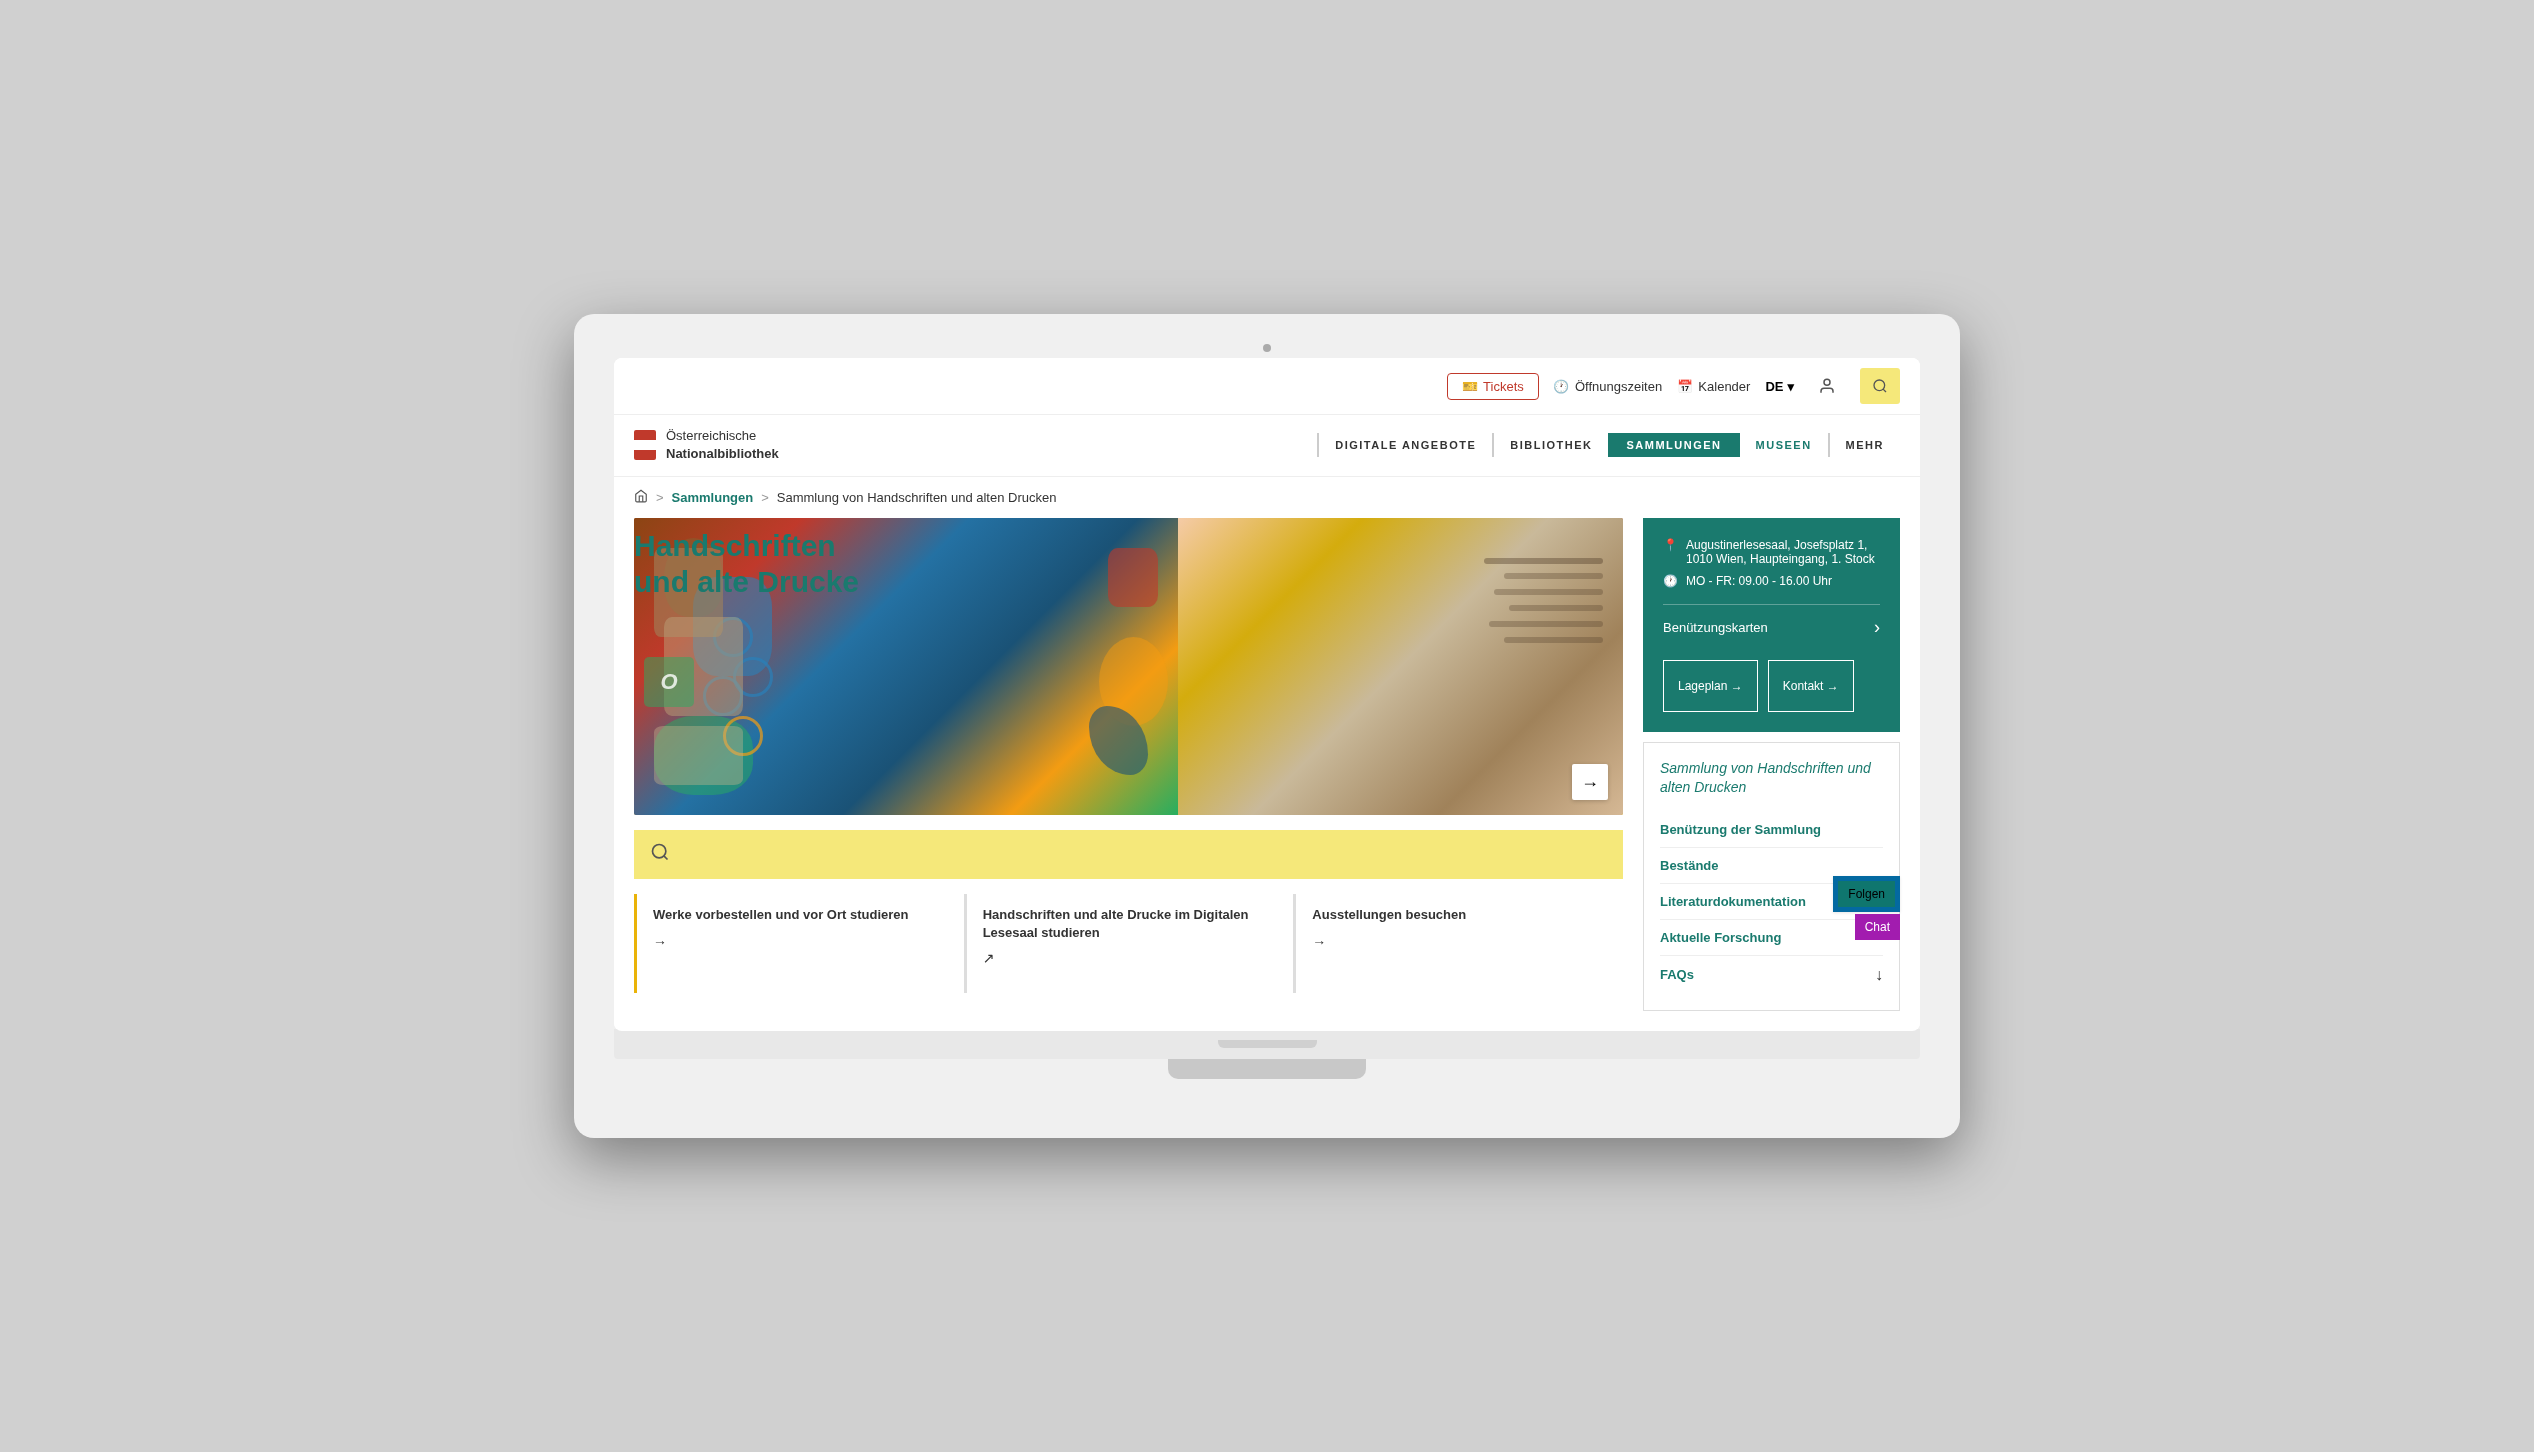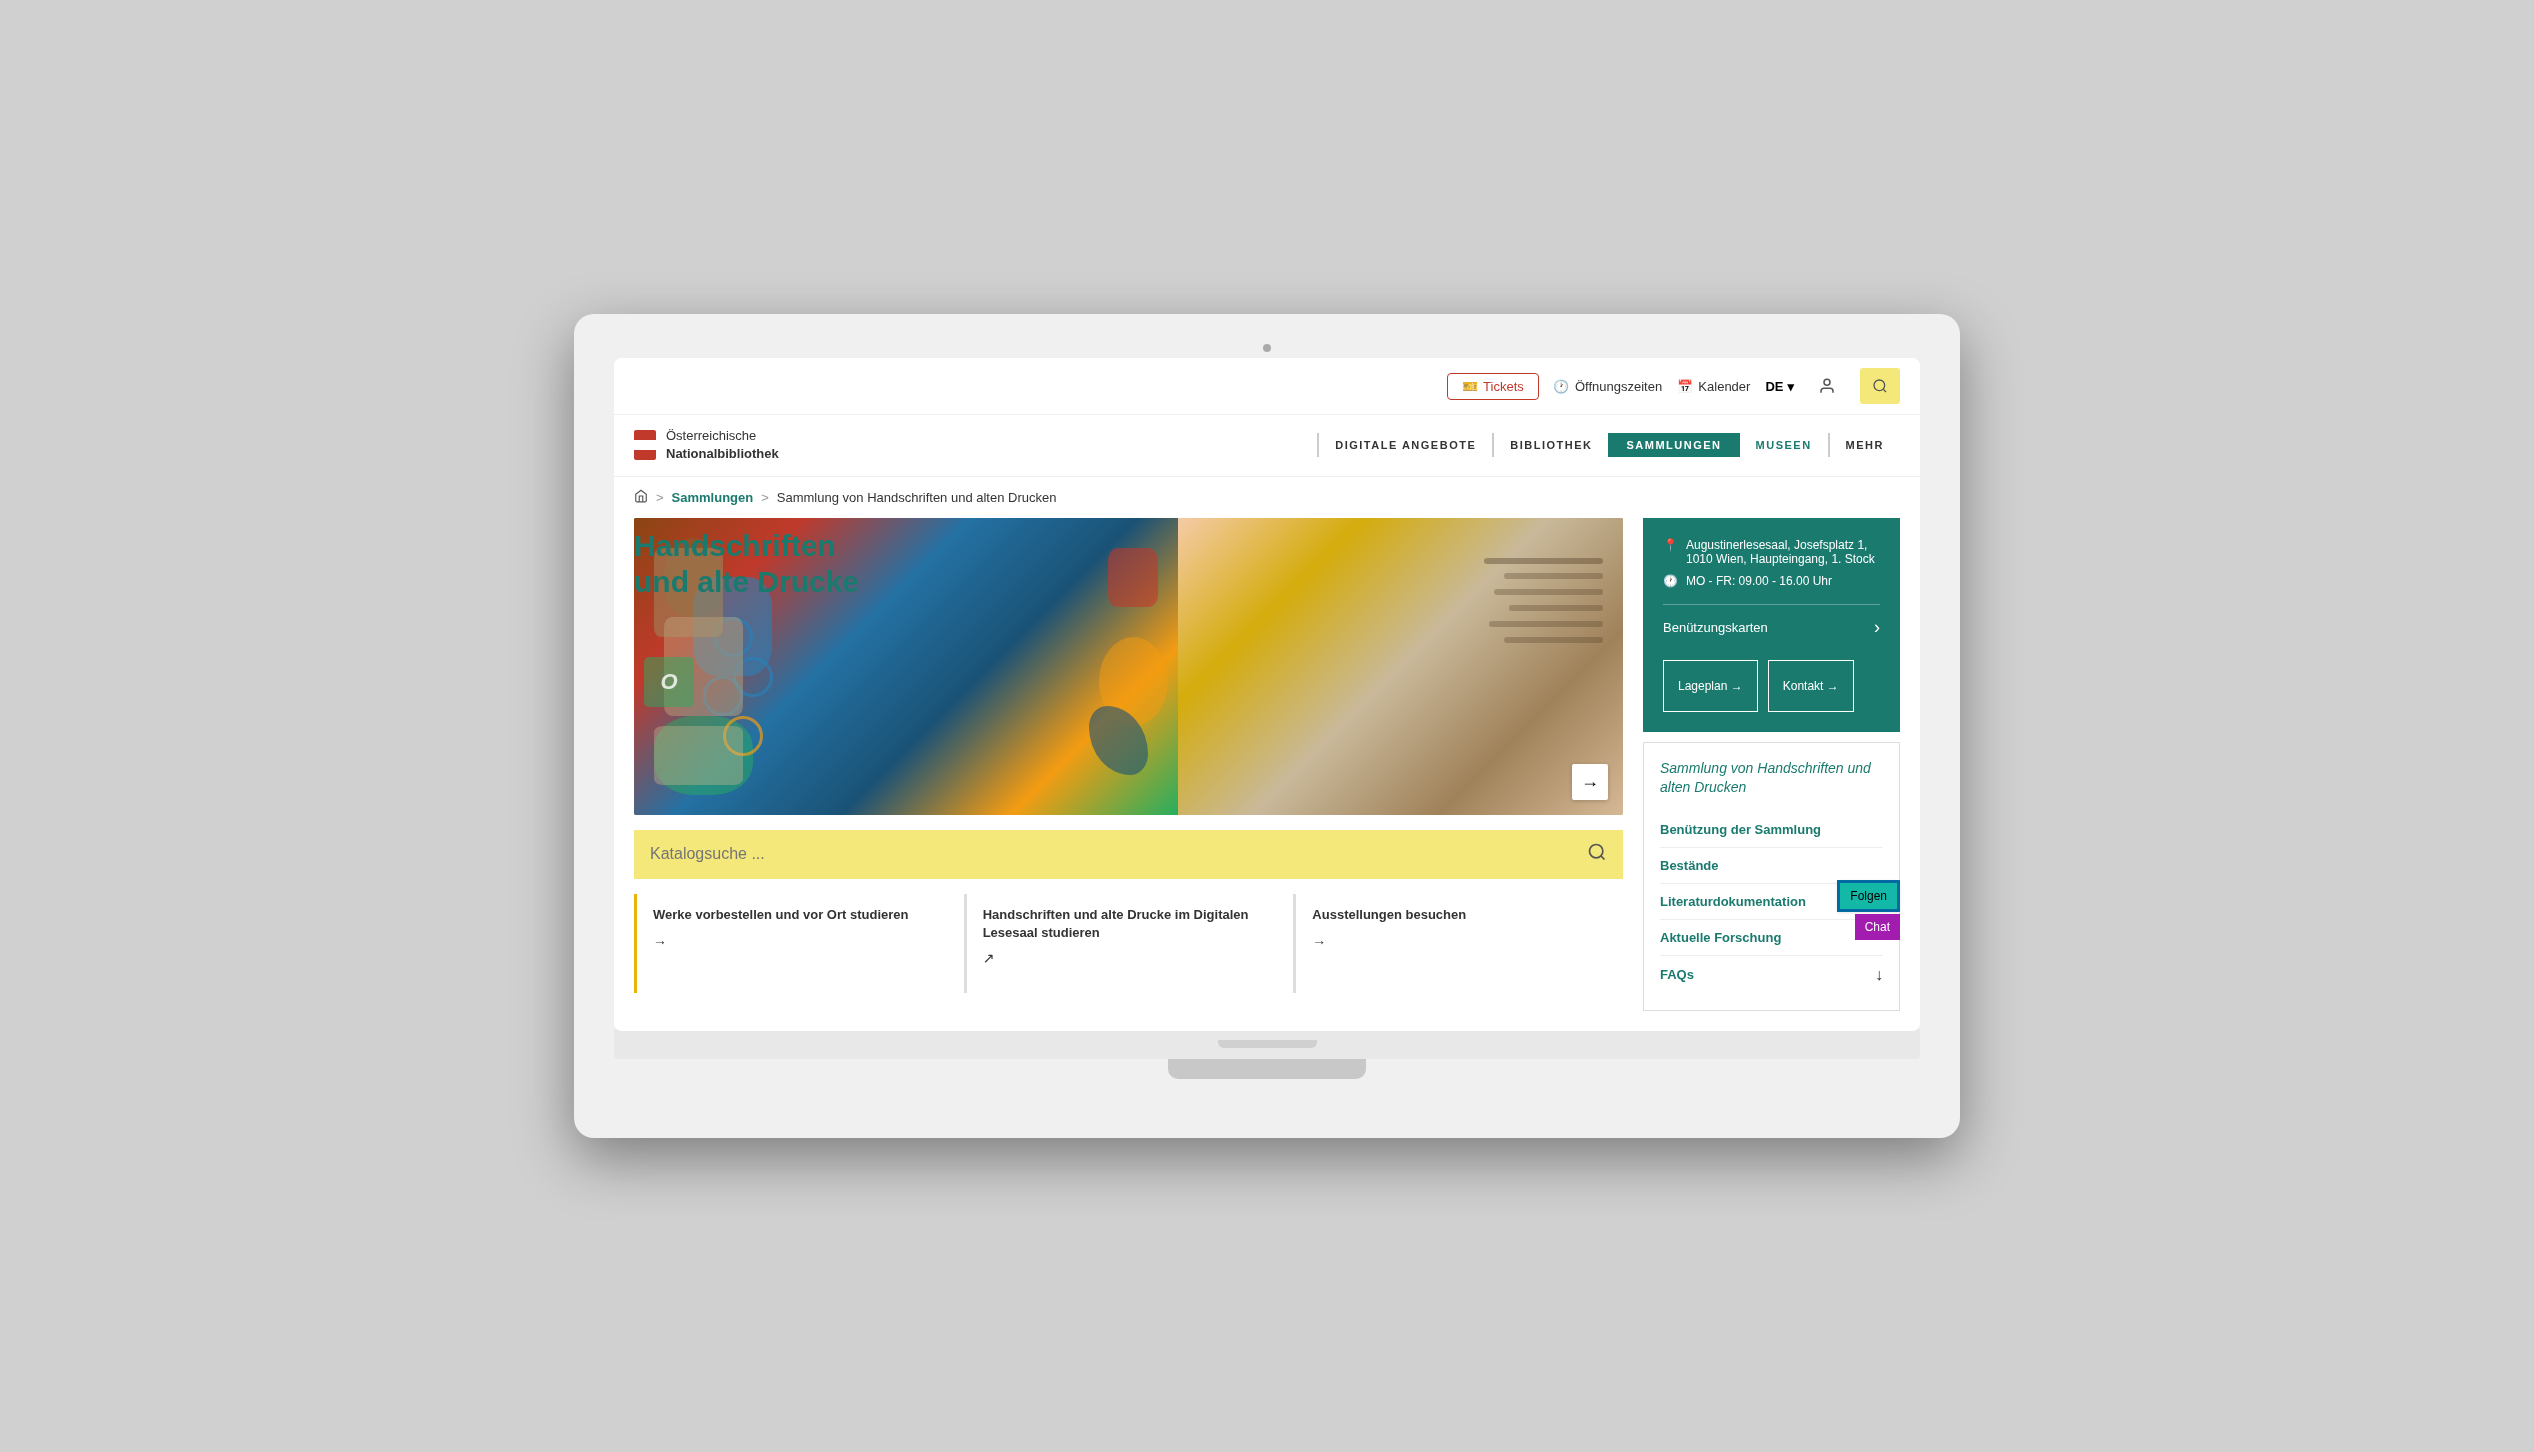--- a/index.html
+++ b/index.html
@@ -324,22 +324,22 @@
       color: #1a7a6e;
       cursor: pointer;
       font-weight: 600;
     }
     .nav-box-item:last-child { border-bottom: none; }
     
     .folgen-btn {
       position: absolute;
       right: -2px;
       bottom: 228px;
-      background: #14b8a6;
-      border: 3px solid #0369a1;
+      background: #0f766e;
+      border: 5px solid #0369a1;
       padding: 6px 10px;
       font-size: 12px;
       cursor: pointer;
       box-shadow: 0 1px 3px rgba(0,0,0,0.1);
       writing-mode: horizontal-tb;
     }
     .chat-btn {
       position: absolute;
       right: -2px;
       bottom: 198px;
@@ -488,21 +488,20 @@
               <div style="position:absolute;top:103px;right:20px;width:114px;height:6px;background:rgba(80,60,40,0.3);border-radius:3px;"></div>
               <div style="position:absolute;top:119px;right:20px;width:99px;height:6px;background:rgba(80,60,40,0.3);border-radius:3px;"></div>
 
               <div style="position:absolute;top:139px;left:10px;width:50px;height:50px;background:rgba(39,174,96,0.5);border-radius:5px;display:flex;align-items:center;justify-content:center;color:rgba(255,255,255,0.8);font-size:22px;font-style:italic;font-weight:bold;">O</div>
             </div>
             <button class="hero-arrow">→</button>
           </div>
         </div>
 
         <div class="search-bar">
-          <input class="search-input" type="text" placeholder="Katalogsuche ..." style="">
           <button class="search-icon-btn">
             <svg width="20" height="20" viewBox="0 0 24 24" fill="none" stroke="#555" stroke-width="2">
               <circle cx="11" cy="11" r="8"></circle>
               <line x1="21" y1="21" x2="16.65" y2="16.65"></line>
             </svg>
           </button>
         </div>
 
         <div class="cards-row">
           <div class="card">

